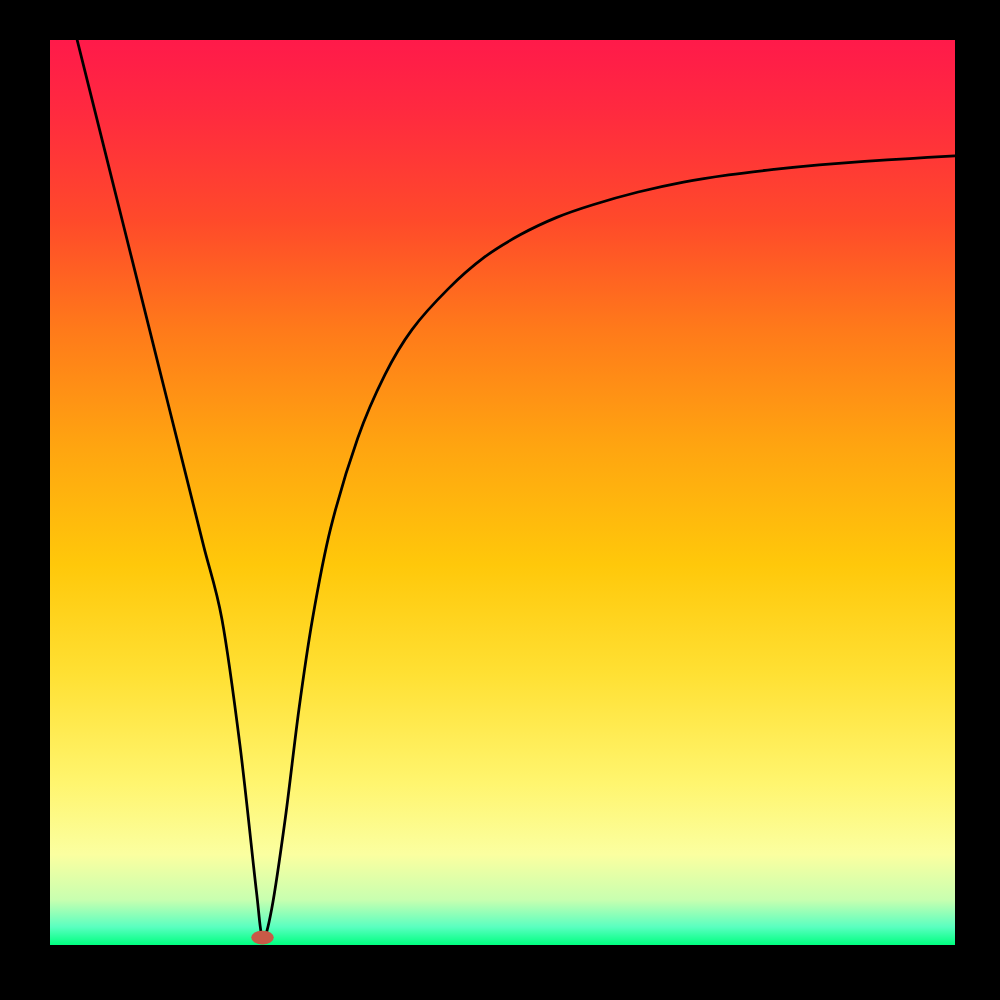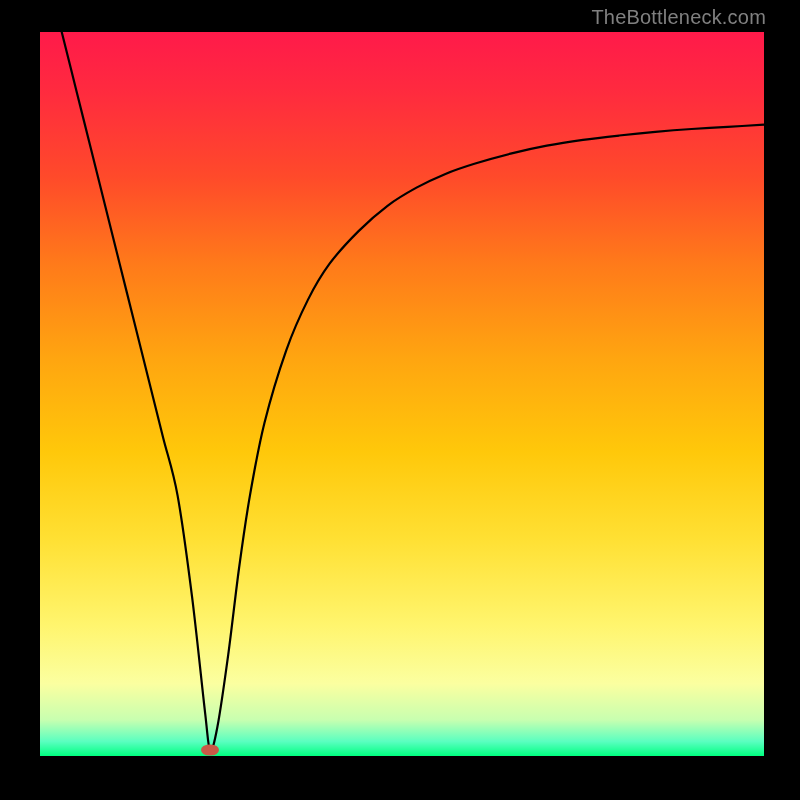--- a/index.html
+++ b/index.html
@@ -65,21 +65,20 @@
     height: 11px;
     background: #c85a47;
     border-radius: 50% / 55%;
     transform: translate(-50%, -50%);
   }
 </style>
 </head>
 <body>
 
 <div class="outer">
-  <div class="watermark">TheBottleneck.com</div>
   <div class="plot-area">
     <div class="gradient-bg"></div>
     <svg class="curve" viewBox="0 0 724 724" preserveAspectRatio="none">
       <path id="curve-path" fill="none" stroke="#000" stroke-width="2.2" stroke-linecap="round" stroke-linejoin="round" d="M 21.72 0.00 C 24.04 9.27, 31.57 39.39, 36.20 57.92 C 40.83 76.45, 46.05 97.31, 50.68 115.84 C 55.31 134.37, 60.53 155.23, 65.16 173.76 C 69.79 192.29, 75.01 213.15, 79.64 231.68 C 84.27 250.21, 89.49 271.07, 94.12 289.60 C 98.75 308.13, 103.97 328.99, 108.60 347.52 C 113.23 366.05, 118.45 386.91, 123.08 405.44 C 127.71 423.97, 132.93 437.88, 137.56 463.36 C 142.19 488.84, 147.64 529.97, 152.04 564.72 C 156.44 599.47, 162.18 656.00, 165.07 680.56 C 167.97 705.12, 168.17 715.89, 170.14 718.21 C 172.11 720.52, 174.48 710.33, 177.38 695.04 C 180.28 679.75, 184.76 648.12, 188.24 622.64 C 191.72 597.16, 195.62 561.24, 199.10 535.76 C 202.58 510.28, 205.91 486.53, 209.96 463.36 C 214.01 440.19, 218.65 414.13, 224.44 390.96 C 230.23 367.79, 239.21 338.25, 246.16 318.56 C 253.11 298.87, 260.93 281.78, 267.88 267.88 C 274.83 253.98, 281.49 242.68, 289.60 231.68 C 297.71 220.68, 309.29 208.37, 318.56 199.10 C 327.83 189.83, 338.25 180.71, 347.52 173.76 C 356.79 166.81, 367.21 160.76, 376.48 155.66 C 385.75 150.56, 396.17 145.73, 405.44 141.90 C 414.71 138.08, 423.97 135.01, 434.40 131.77 C 444.83 128.52, 459.02 124.53, 470.60 121.63 C 482.18 118.74, 495.22 115.87, 506.80 113.67 C 518.38 111.47, 531.42 109.50, 543.00 107.88 C 554.58 106.25, 567.62 104.81, 579.20 103.53 C 590.78 102.26, 603.82 100.95, 615.40 99.91 C 626.98 98.87, 640.02 97.83, 651.60 97.02 C 663.18 96.21, 676.22 95.54, 687.80 94.84 C 699.38 94.15, 718.21 93.02, 724.00 92.67"></path>
     </svg>
     <div id="min-dot" class="minimum-dot" style="left: 170.14px; top: 718.208px; background: rgb(200, 90, 71);"></div>
   </div>
 </div>
 
 </body></html>

